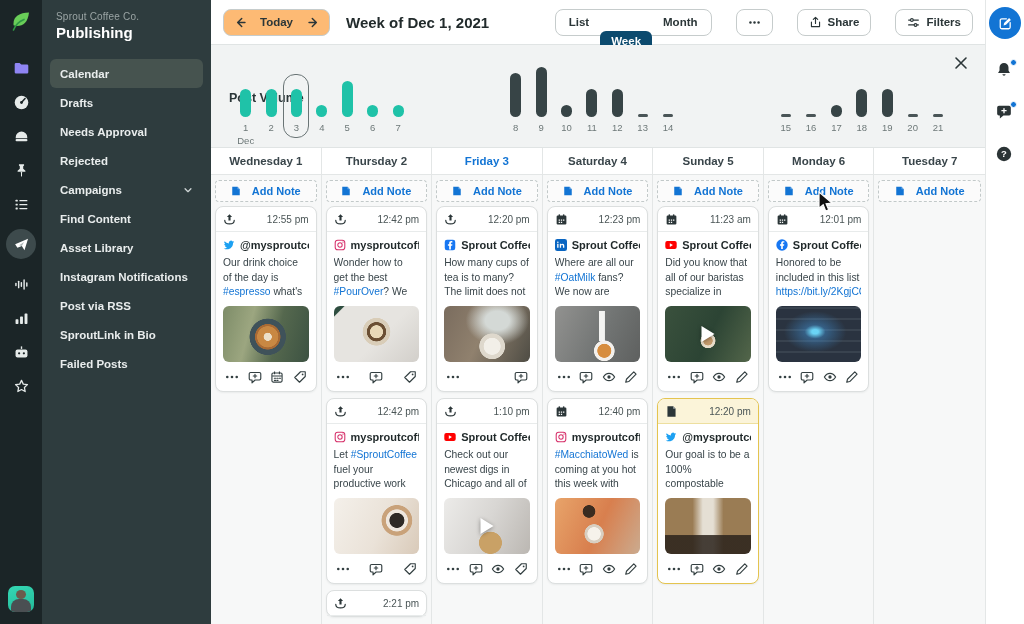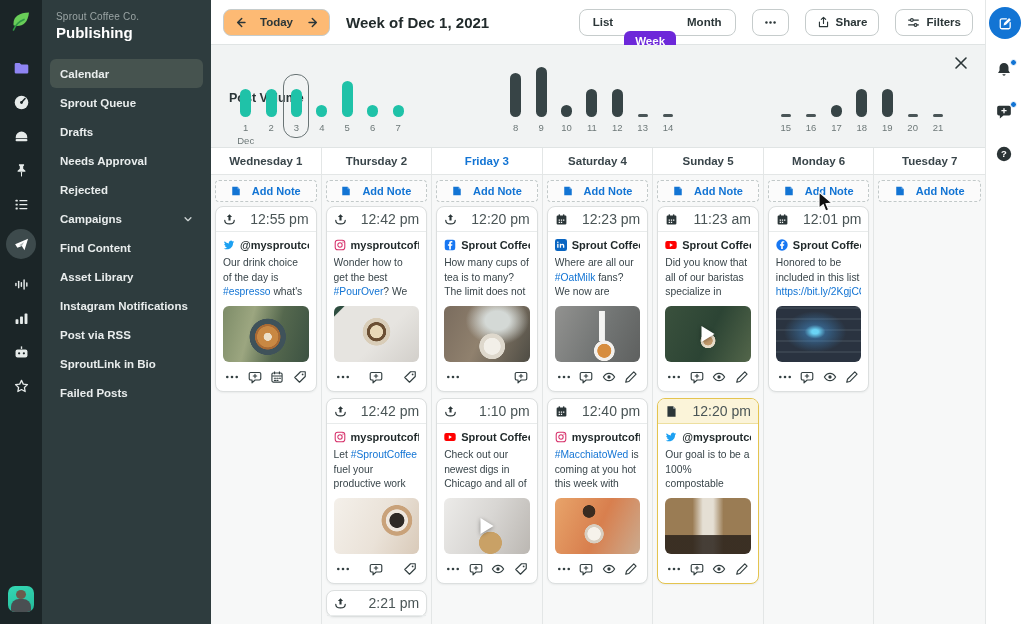--- a/index.html
+++ b/index.html
@@ -27,24 +27,24 @@
   .sbitem svg { width:10px; height:10px; }
 
   
   .main { flex:1; display:flex; flex-direction:column; min-width:0; background:#f7f8f8; }
 
   .topbar { height:45px; background:#fff; border-bottom:1px solid #e0e4e4; display:flex; align-items:center; padding:0 12px; flex-shrink:0; }
   .today-pill { display:flex; align-items:center; border:1px solid #c6cccc; border-radius:8px; height:27px; padding:0 4px; background:#fdba74; }
   .today-pill .navbtn { width:24px; height:23px; display:flex; align-items:center; justify-content:center; border:none; background:none; cursor:pointer; color:#2b3638; }
   .today-lbl { font-size:11.5px; font-weight:700; color:#2b3638; padding:0 8px; cursor:pointer; }
   .week-title { font-size:15px; font-weight:700; color:#222b2c; margin-left:16px; }
-  .tb-right { margin-left:auto; display:flex; align-items:center; gap:16px; }
+  .tb-right { margin-left:auto; display:flex; align-items:center; gap:24px; }
   .segmented { display:flex; align-items:center; border:1px solid #c6cccc; border-radius:8px; height:27px; padding:0 2px; background:#fff; }
   .seg { font-size:11.5px; font-weight:700; color:#2b3638; padding:4px 11px; border-radius:6px; cursor:pointer; }
-  .seg.on { background:#6d28d9; color:#fff;margin-top:37px; }
+  .seg.on { background:#0c4a6e; color:#fff;margin-top:37px; }
   .tbtn { display:flex; align-items:center; gap:6px; height:27px; border:1px solid #c6cccc; border-radius:8px; background:#fff; padding:0 11px; font-size:11.5px; font-weight:700; color:#2b3638; cursor:pointer; font-family:inherit; }
   .tbtn svg { width:13px; height:13px; }
 
   
   .pv { height:103px; background:#f1f3f3; border-bottom:1px solid #e0e4e4; position:relative; flex-shrink:0; }
   .pv-title { position:absolute; left:18px; top:11px; font-size:12.5px; font-weight:700; color:#2b3638;margin-top:35px; }
   .pv-close { position:absolute; right:16px; top:10px; width:16px; height:16px; color:#2b3638; cursor:pointer; }
   .pv-bars { position:absolute; left:22px; top:22px; bottom:14px; display:flex; gap:92px; }
   .pv-group { display:flex; width:178px; }
   .pvslot { width:25.4px; position:relative; display:flex; flex-direction:column; align-items:center; justify-content:flex-end; }
@@ -68,21 +68,21 @@
   .addnote-row { padding:5px 4px 2px; flex-shrink:0; }
   .addnote { height:22px; border:1px dashed #c2c9c9; border-radius:4px; display:flex; align-items:center; justify-content:center; gap:11px; color:#1274d4; font-weight:700; font-size:11px; background:rgba(255,255,255,.45); cursor:pointer; }
   .addnote svg { width:10px; height:10px; }
   .cards { flex:1; padding:2px 4px 4px; overflow:hidden; display:flex; flex-direction:column; gap:6px; }
 
   .card { background:#fff; border:1px solid #dcdfdf; border-radius:8px; box-shadow:0 1px 2px rgba(20,30,30,.06); flex-shrink:0; cursor:pointer; }
   .card.draft { border-color:#e4c44f; }
   .chead { height:25px; display:flex; align-items:center; justify-content:space-between; padding:0 7px; border-bottom:1px solid #e8ebeb; }
   .card.draft .chead { background:#fbf4d9; border-bottom-color:#eddf9f; border-radius:7px 7px 0 0; }
   .chead svg { width:13px; height:13px; color:#2b3638; }
-  .ctime { font-size:14px; color:#4a5556; }
+  .ctime { font-size:10px; color:#4a5556; }
   .cbody { padding:7px 7px 5px; }
   .cacct { display:flex; align-items:center; gap:5px; font-size:11px; font-weight:700; color:#1f2829; white-space:nowrap; overflow:hidden; margin-bottom:5px; }
   .cacct .net { flex-shrink:0; width:12px; height:12px; display:flex; }
   .cacct .net svg { width:12px; height:12px; }
   .ctext { font-size:10.3px; line-height:14.6px; color:#39454a; height:44px; overflow:hidden; margin-bottom:6px; }
   .ctext .hl { color:#1274d4; }
   .cimg { height:56px; border-radius:6px; margin-bottom:6px; position:relative; overflow:hidden; }
   .play { position:absolute; left:50%; top:50%; transform:translate(-50%,-50%); width:0; height:0; border-left:13px solid #fff; border-top:8px solid transparent; border-bottom:8px solid transparent; filter:drop-shadow(0 1px 2px rgba(0,0,0,.4)); }
   .cfoot { display:flex; align-items:center; justify-content:space-between; height:18px; padding:0 2px; }
   .cfoot .fic { width:14px; height:14px; color:#333f41; cursor:pointer; display:flex; }
@@ -195,23 +195,20 @@
     </div>
     <div class="rail-avatar"></div>
   </nav>
 
   <aside class="sidebar">
     <div class="sb-account">Sprout Coffee Co.</div>
     <div class="sb-title">Publishing</div>
     <div class="sb-menu">
         <div class="sbitem sel">
           <span>Calendar</span>
-        </div>
-        <div class="sbitem">
-          <span>Sprout Queue</span>
         </div>
         <div class="sbitem">
           <span>Drafts</span>
         </div>
         <div class="sbitem">
           <span>Needs Approval</span>
         </div>
         <div class="sbitem">
           <span>Rejected</span>
         </div>

